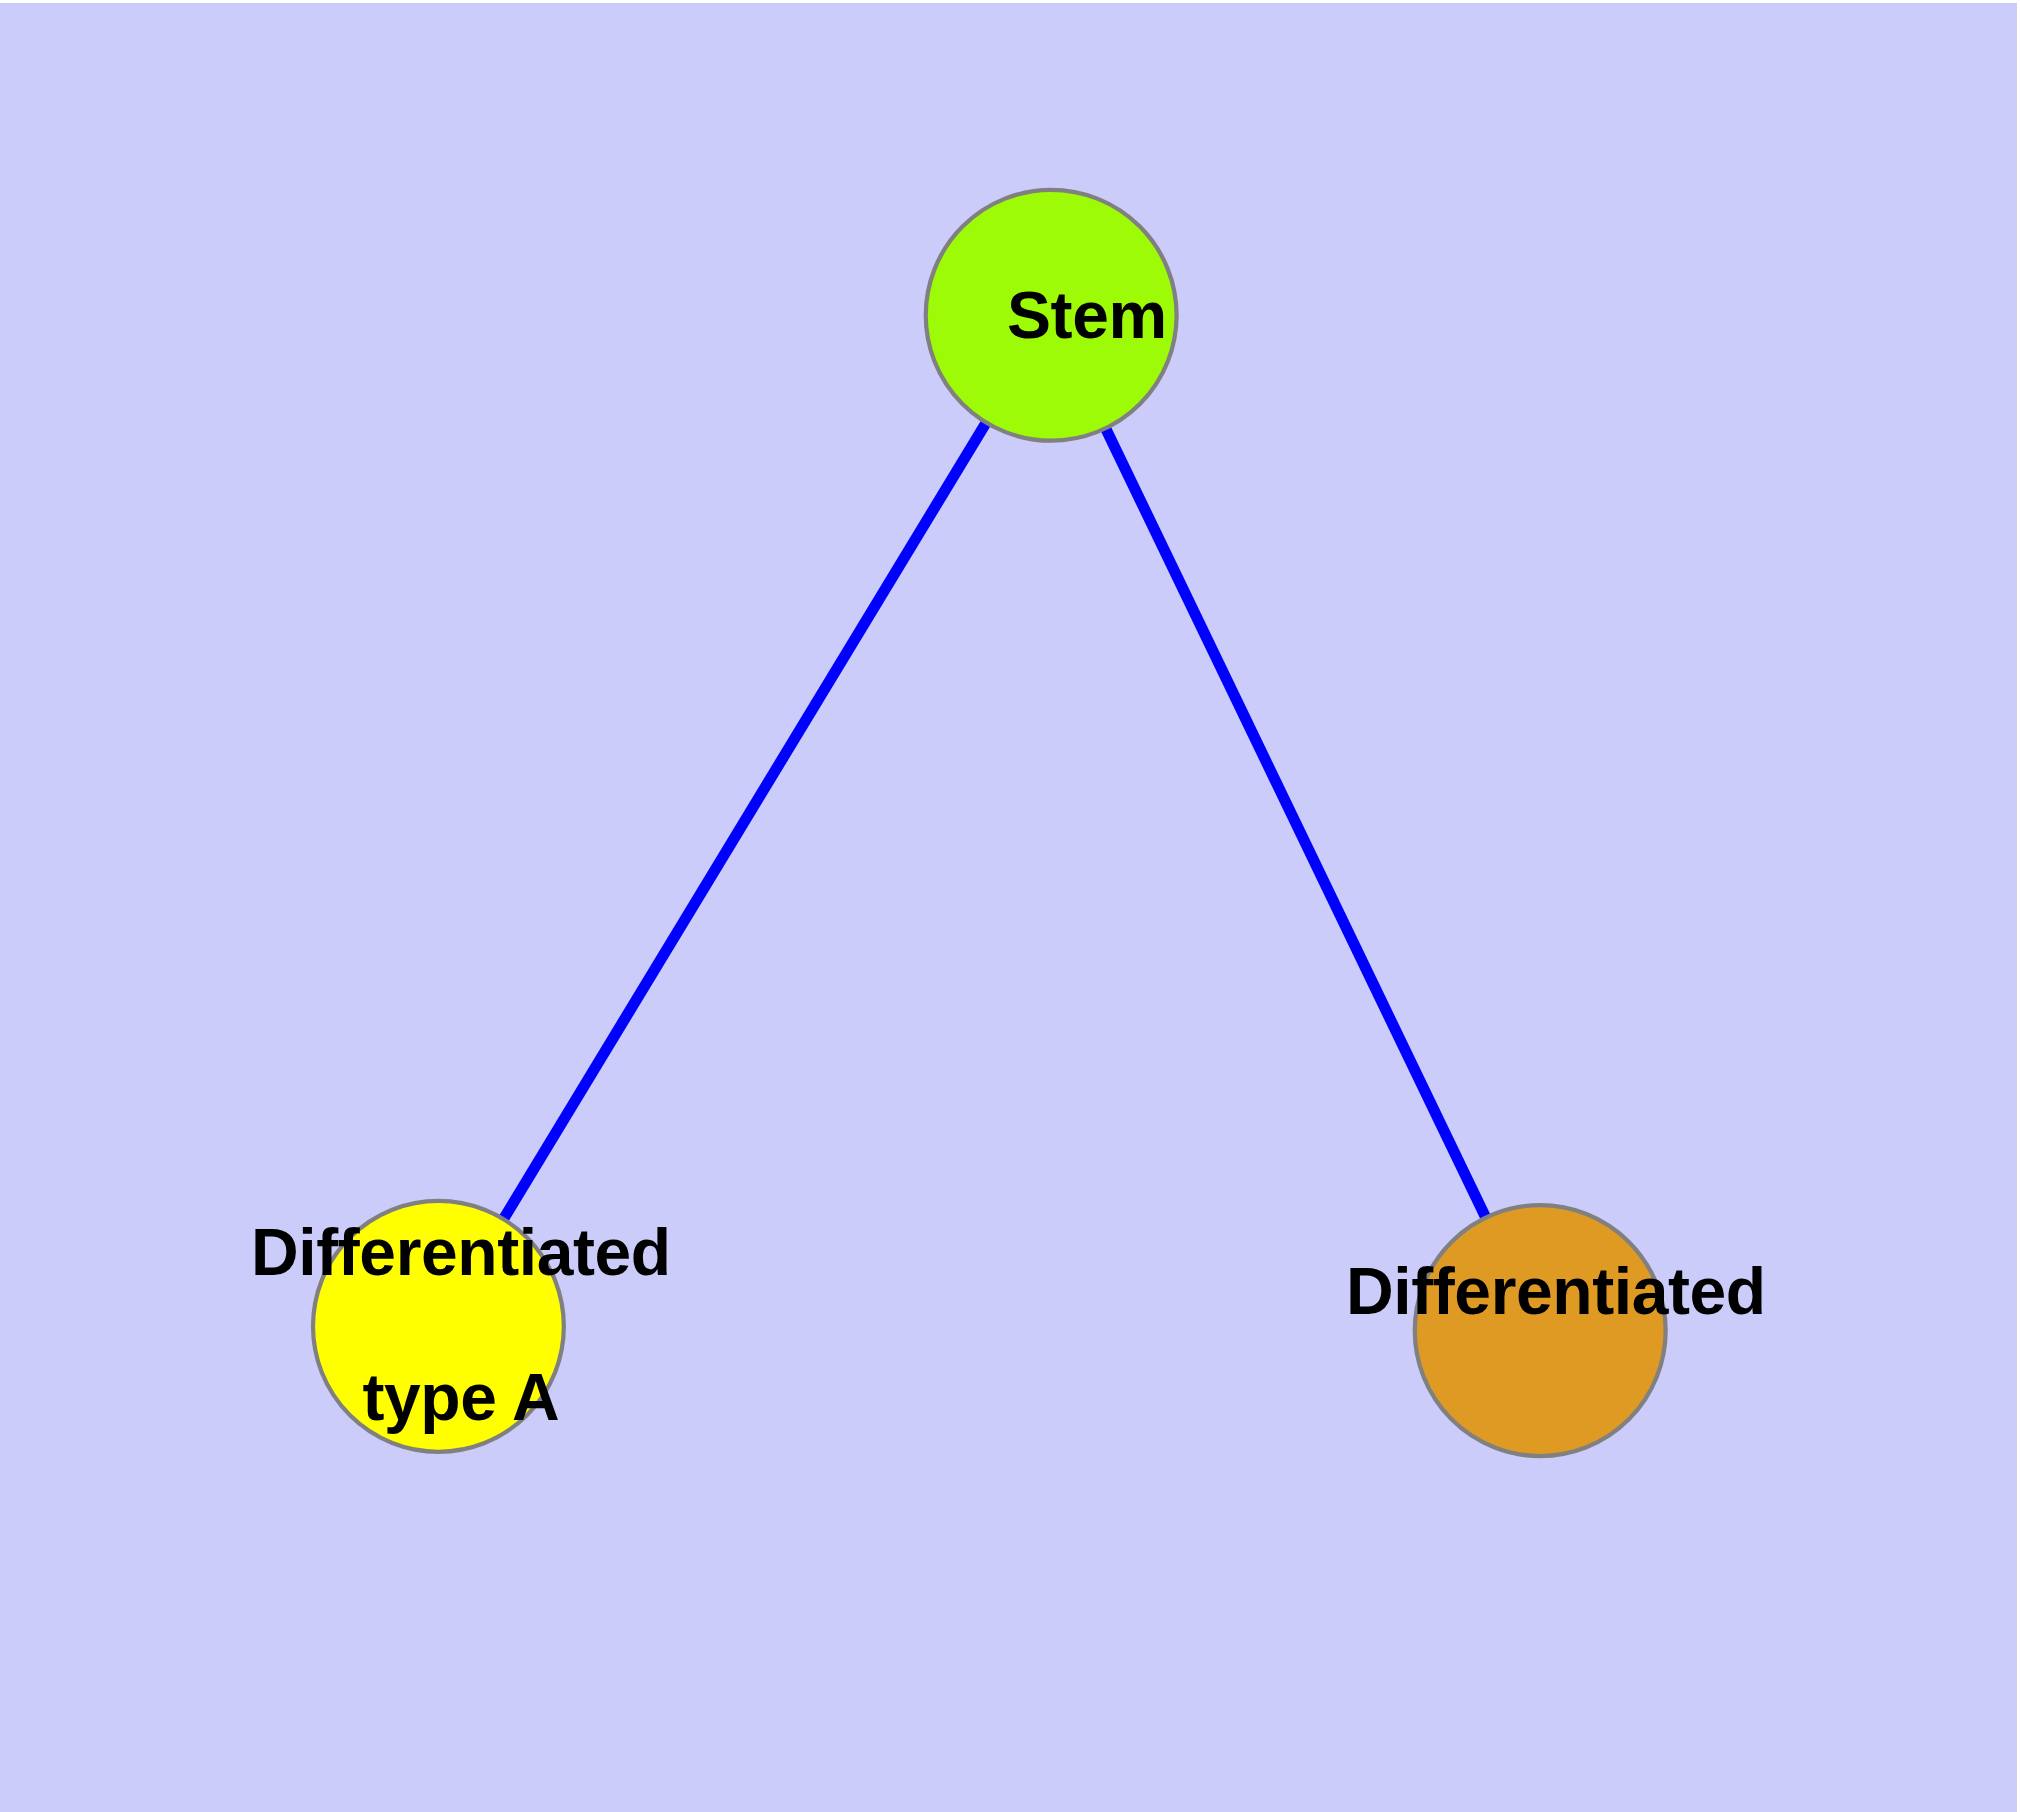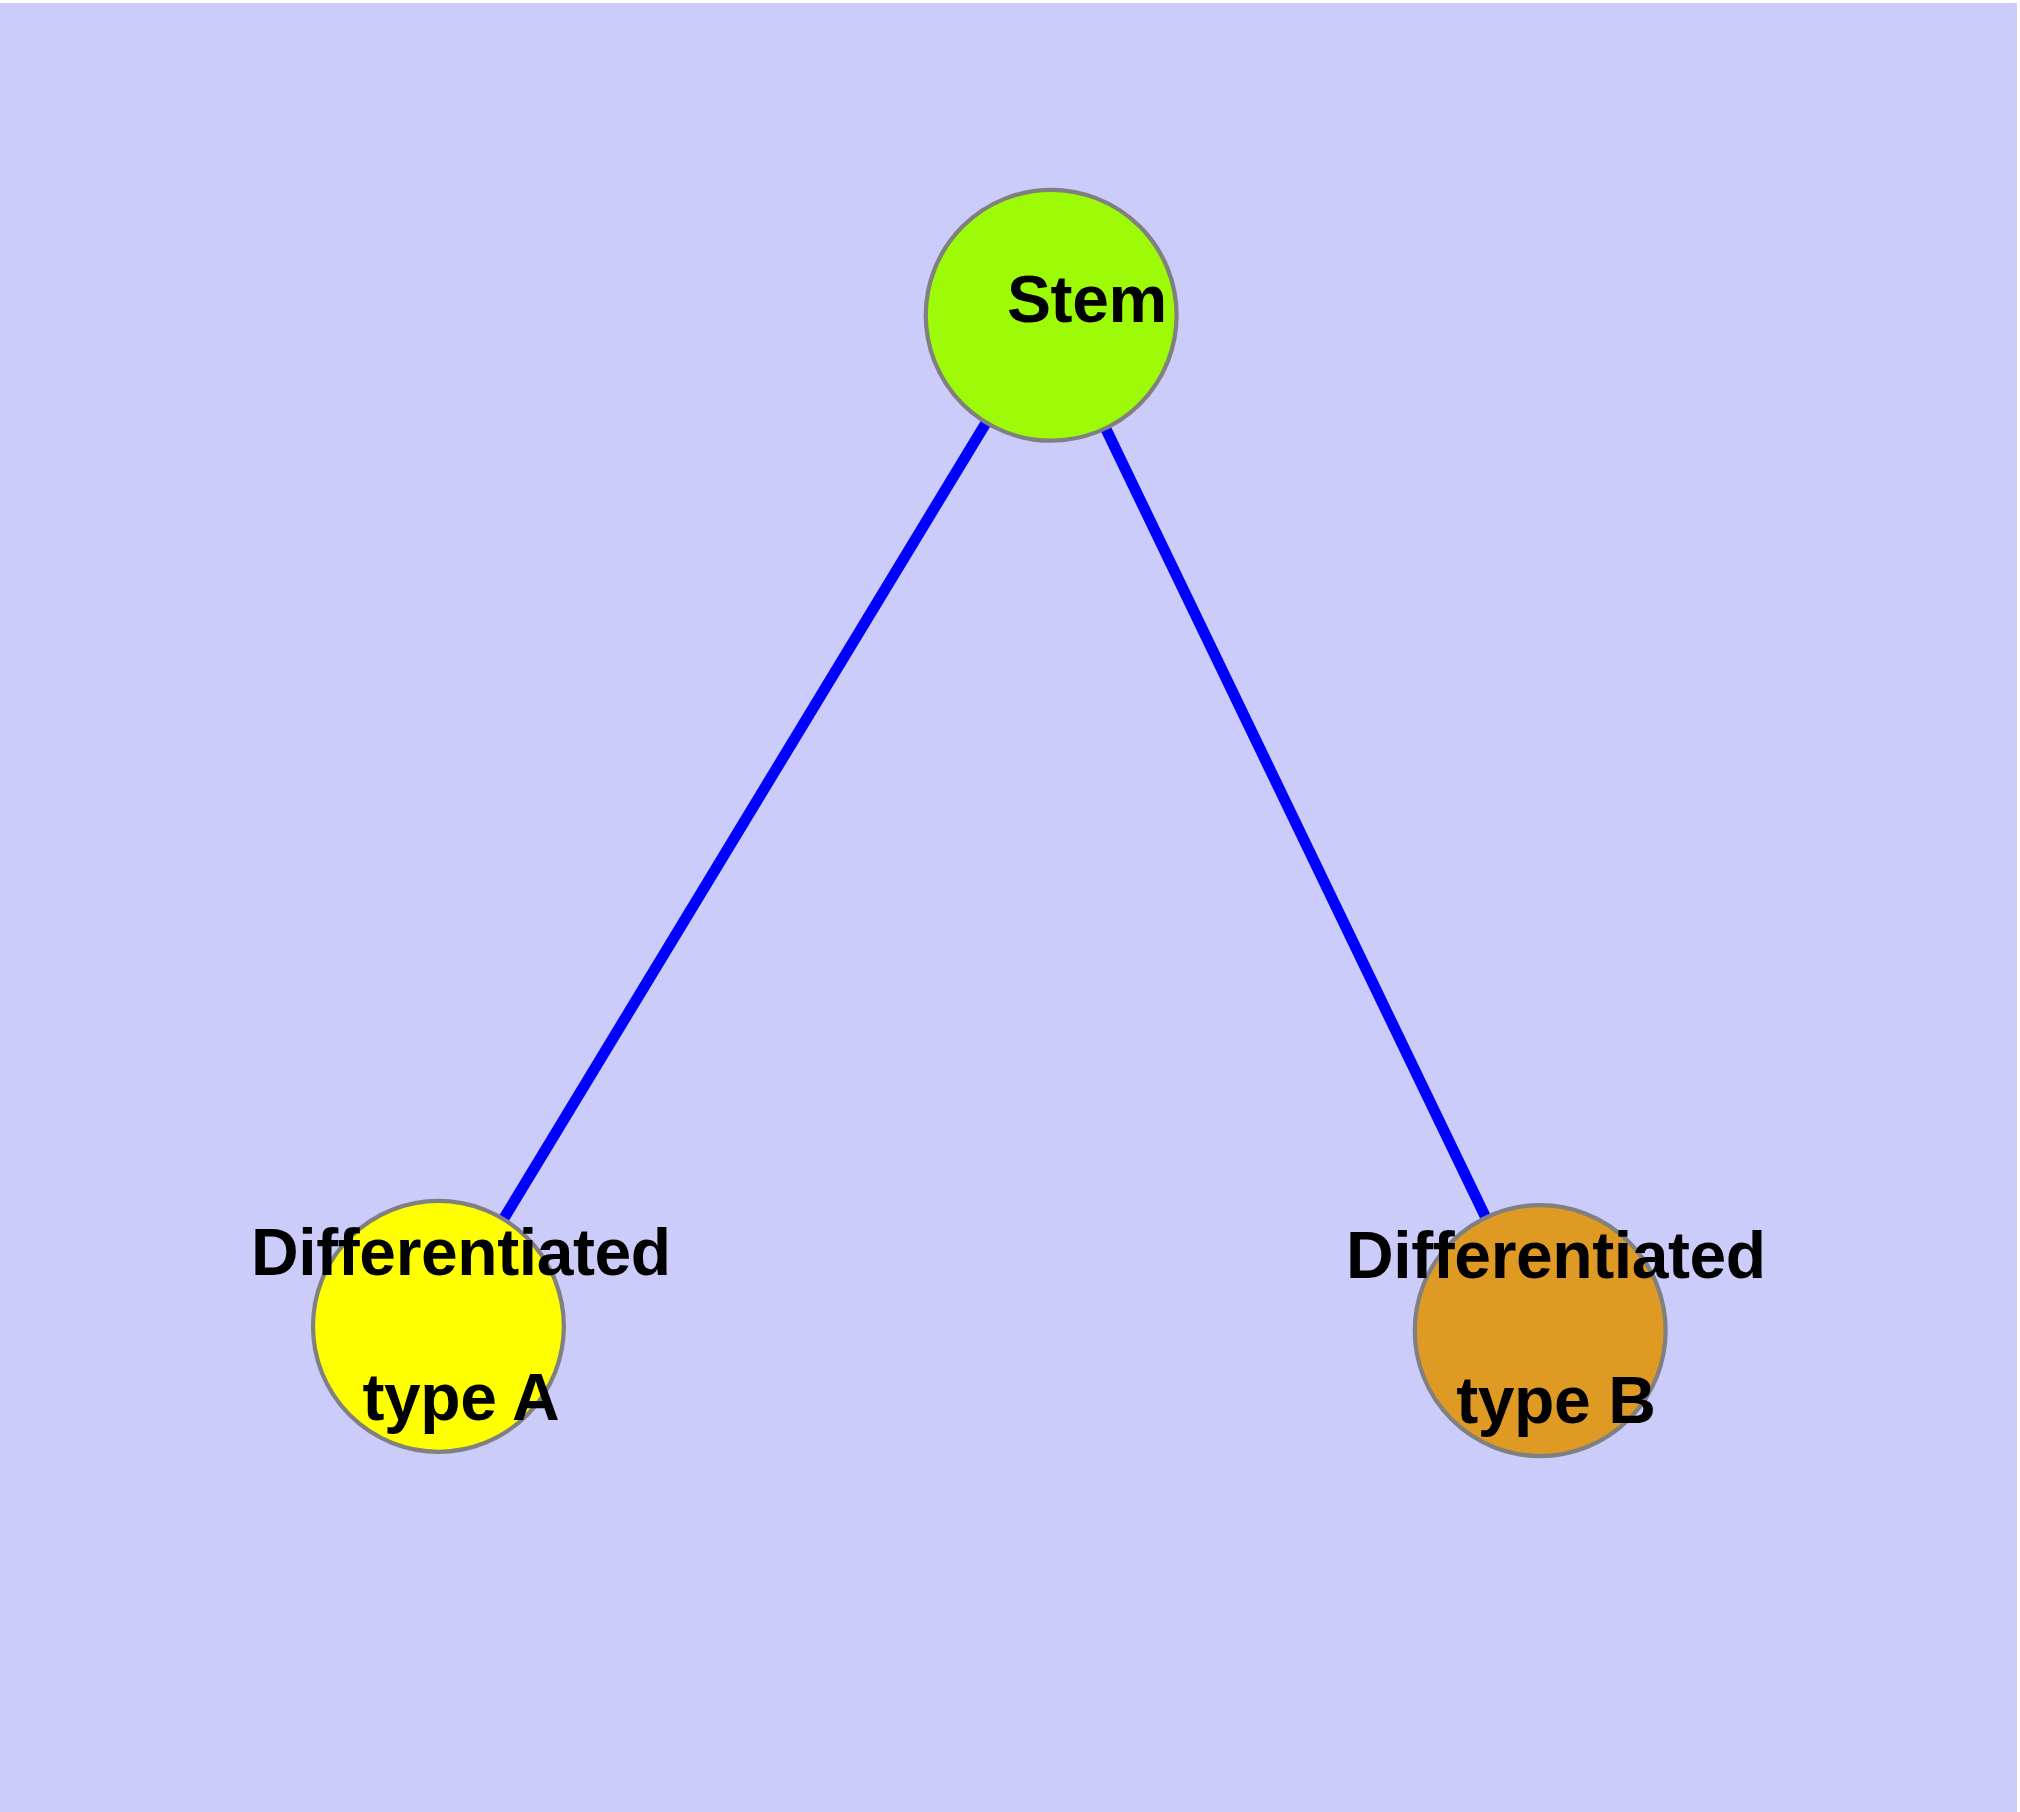--- a/index.html
+++ b/index.html
@@ -58,28 +58,27 @@
       <line x1="1240" y1="372" x2="517" y2="1565" stroke="#0000ff" stroke-width="13" stroke-linecap="butt"></line>
       <line x1="1240" y1="372" x2="1817" y2="1570" stroke="#0000ff" stroke-width="13" stroke-linecap="butt"></line>
     </g>
     <g>
       <circle cx="1240" cy="372" r="148" fill="#9efb07" stroke="#808080" stroke-width="5"></circle>
       <circle cx="517" cy="1565" r="148" fill="#ffff00" stroke="#808080" stroke-width="5"></circle>
       <circle cx="1817" cy="1570" r="148" fill="#df9a24" stroke="#808080" stroke-width="5"></circle>
     </g>
   </svg>
 
-  <div class="node-label" style="left:1051px; top:299px;">
+  <div class="node-label" style="left:1051px; top:315px;">
     <span>Stem</span>
   </div>
 
   <div class="node-label" style="left:425px; top:1324px;">
     <span>Differentiated</span><br>
     <span>type A</span>
   </div>
 
   <div class="node-label" style="left:1520px; top:1327px;">
     <span>Differentiated</span><br>
-    <span>type B</span>
   </div>
 
 </div>
 
 
 </body></html>

